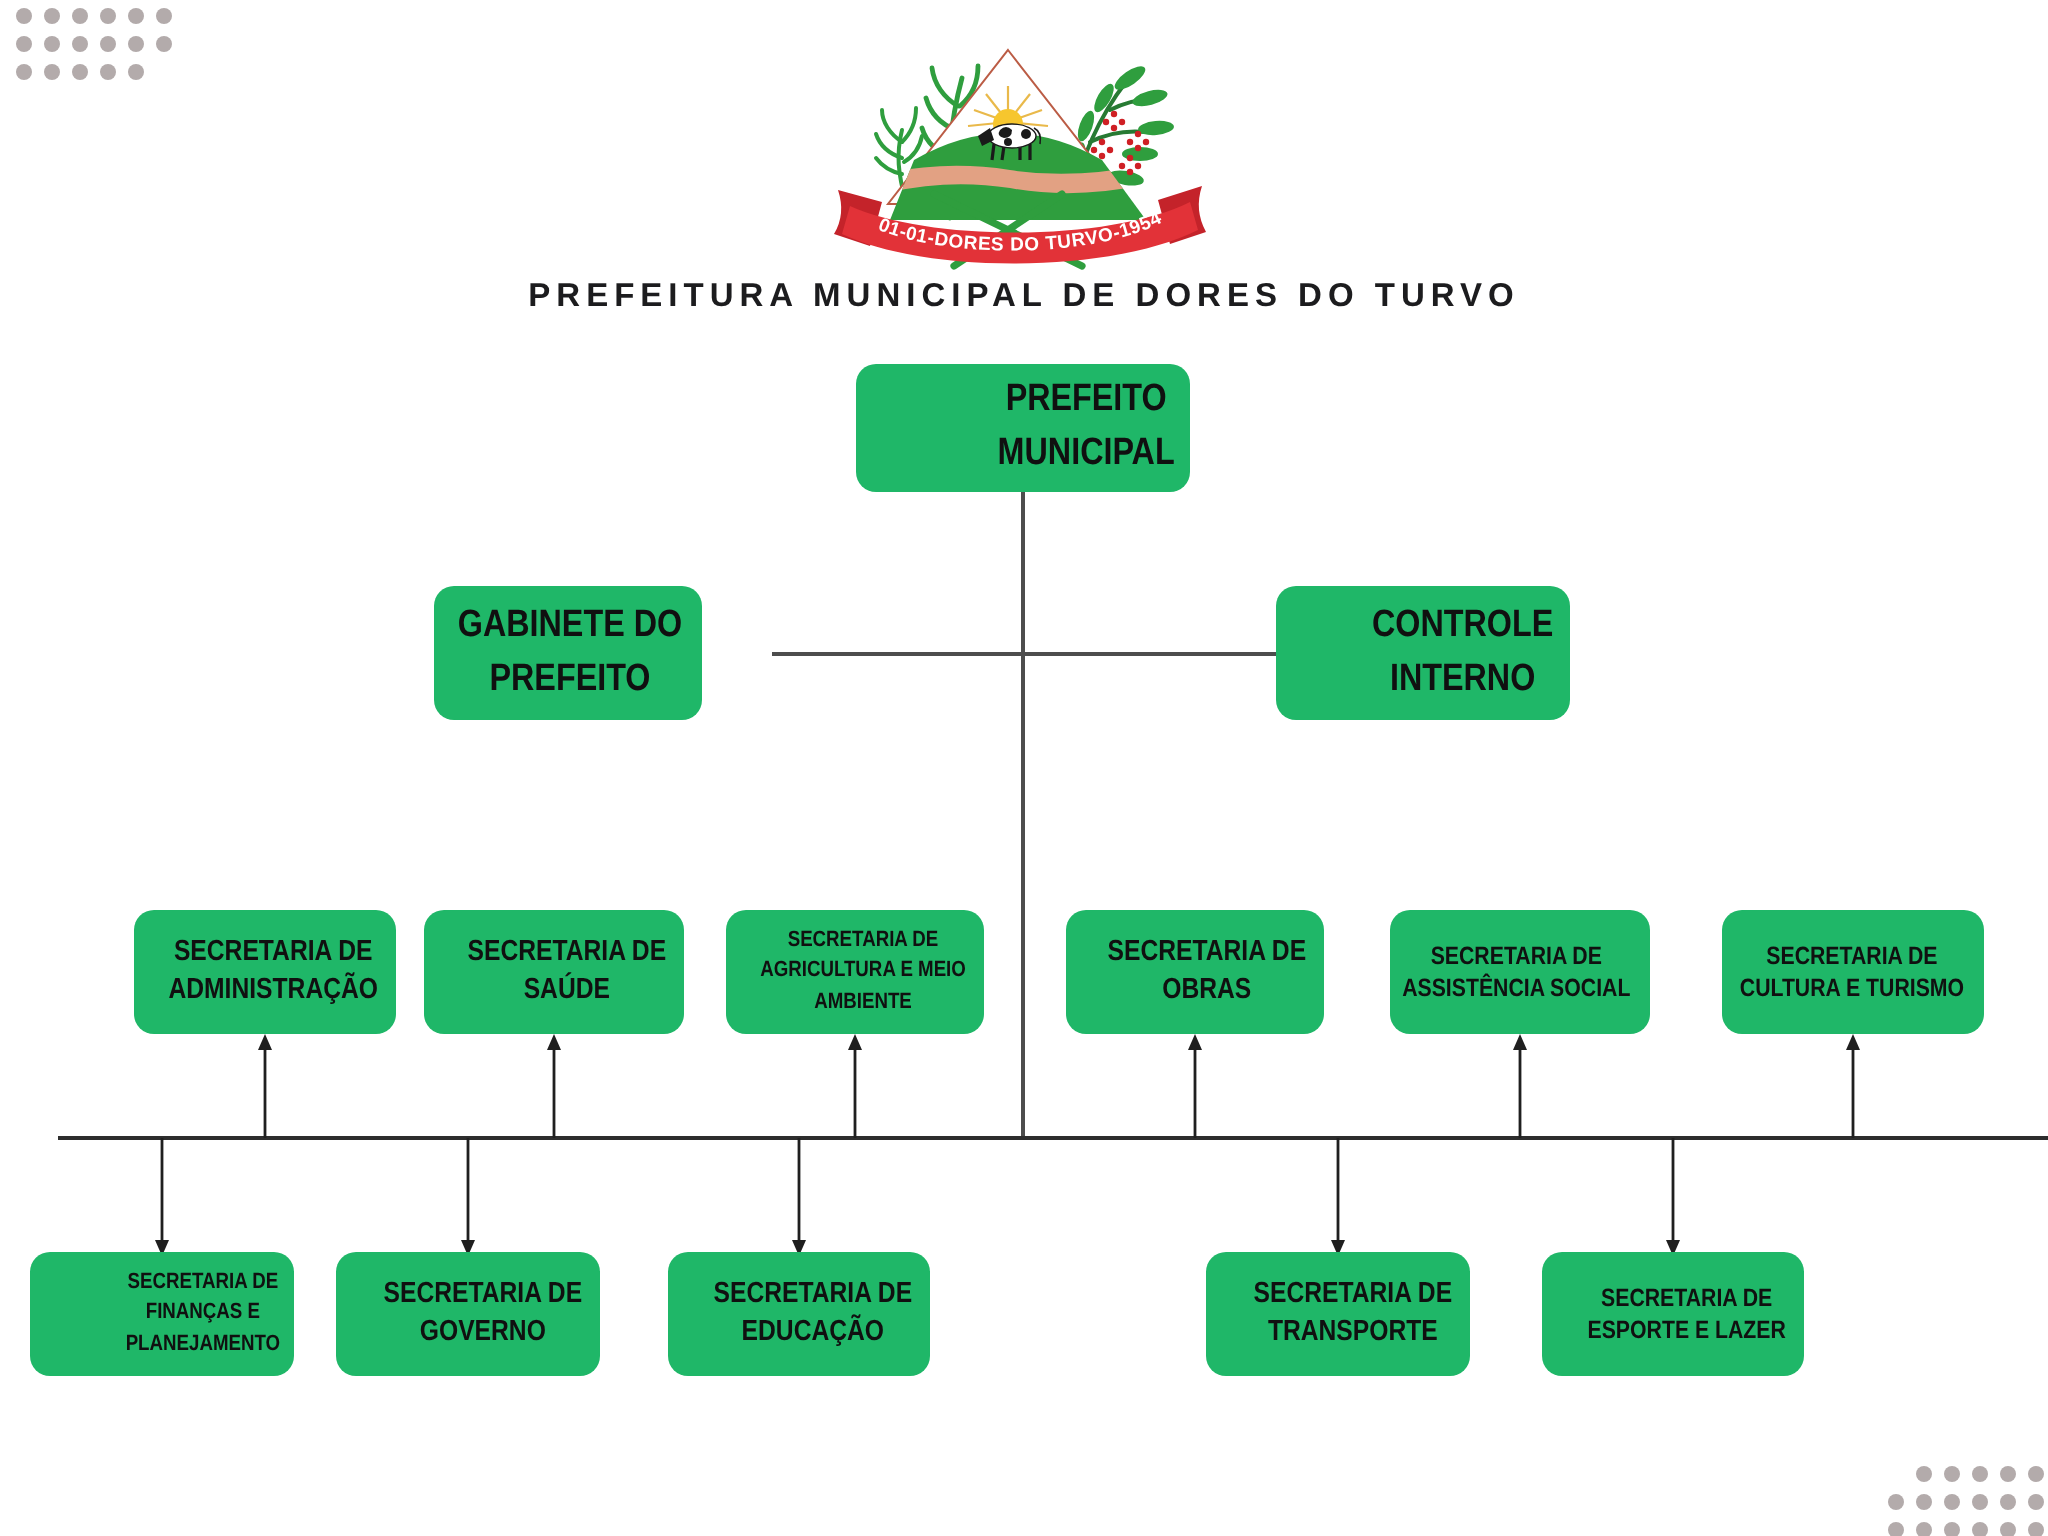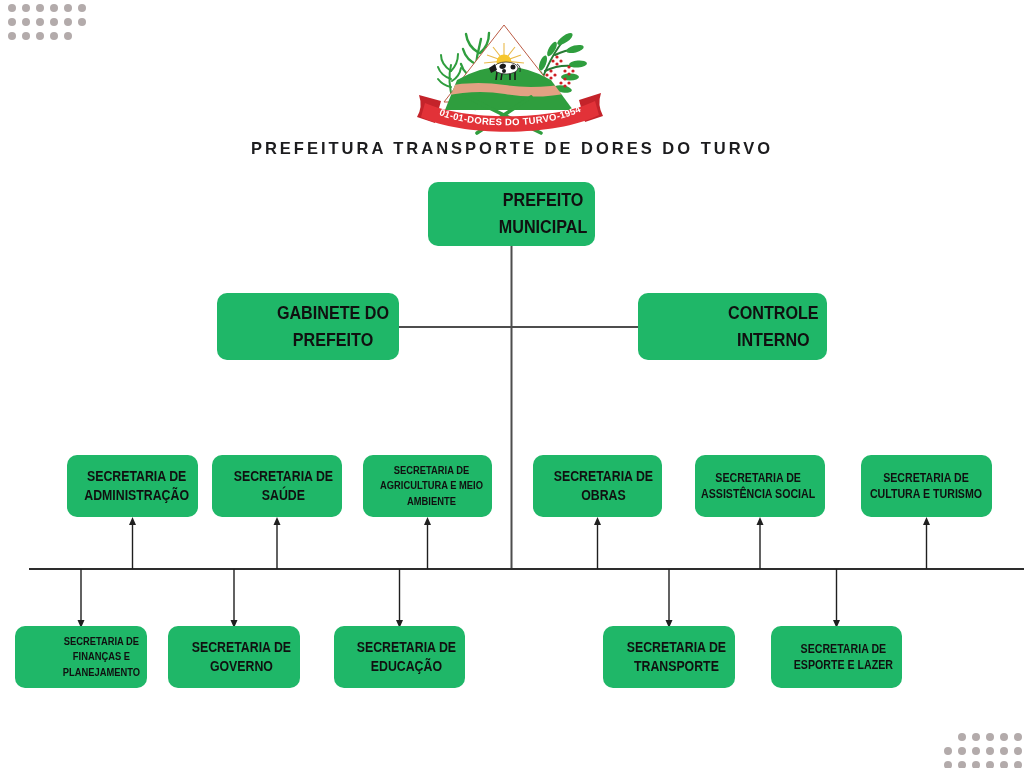--- a/index.html
+++ b/index.html
@@ -204,21 +204,21 @@
     <g>
       <path d="M 4,86 L 26,92 L 20,114 L 2,108 Q 8,98 4,86 Z" style="fill:var(--logo-dark-red)"></path>
       <path d="M 186,84 L 164,91 L 170,113 L 188,107 Q 182,96 186,84 Z" style="fill:var(--logo-dark-red)"></path>
       <path d="M 10,94 C 50,112 140,112 180,92 L 184,106 C 140,128 48,128 6,108 Z" style="fill:var(--logo-red)"></path>
       <text class="ribbon-text">
         <textPath href="#ribbonTextPath" startOffset="50%" text-anchor="middle">01-01-DORES DO TURVO-1954</textPath>
       </text>
     </g>
   </svg>
 
-  <div class="page-title">PREFEITURA TRANSPORTE DE DORES DO TURVO</div>
+  <div class="page-title">PREFEITURA MUNICIPAL DE DORES DO TURVO</div>
 
   <svg class="wires" width="1024" height="768" viewBox="0 0 1024 768" aria-hidden="true">
 
     <line class="wire" x1="511.5" y1="246" x2="511.5" y2="569"></line>
 
     <line class="wire" x1="386" y1="327" x2="638" y2="327"></line>
 
     <line class="wire dark" x1="29" y1="569" x2="1024" y2="569"></line>
 
     <line class="stem" x1="132.5" y1="569" x2="132.5" y2="524"></line>
@@ -246,27 +246,27 @@
       <polygon class="arrow" points="836.5,628 833,620 840,620"></polygon>
   </svg>
 
   <div class="node lvl1" style="left:428px;top:182px;width:167px;height:64px">
     <div class="label">
         <span>PREFEITO</span>
         <span>MUNICIPAL</span>
       </div>
   </div>
 
-  <div class="node lvl2" style="left:217px;top:293px;width:182px;height:67px">
+  <div class="node lvl2" style="left:217px;top:293px;width:134px;height:67px">
     <div class="label">
         <span>GABINETE DO</span>
         <span>PREFEITO</span>
       </div>
   </div>
-  <div class="node lvl2" style="left:638px;top:293px;width:189px;height:67px">
+  <div class="node lvl2" style="left:638px;top:293px;width:147px;height:67px">
     <div class="label">
         <span>CONTROLE</span>
         <span>INTERNO</span>
       </div>
   </div>
 
   <div class="node lvl3" style="left:67px;top:455px;width:131px;height:62px">
     <div class="label">
         <span>SECRETARIA DE</span>
         <span>ADMINISTRAÇÃO</span>

